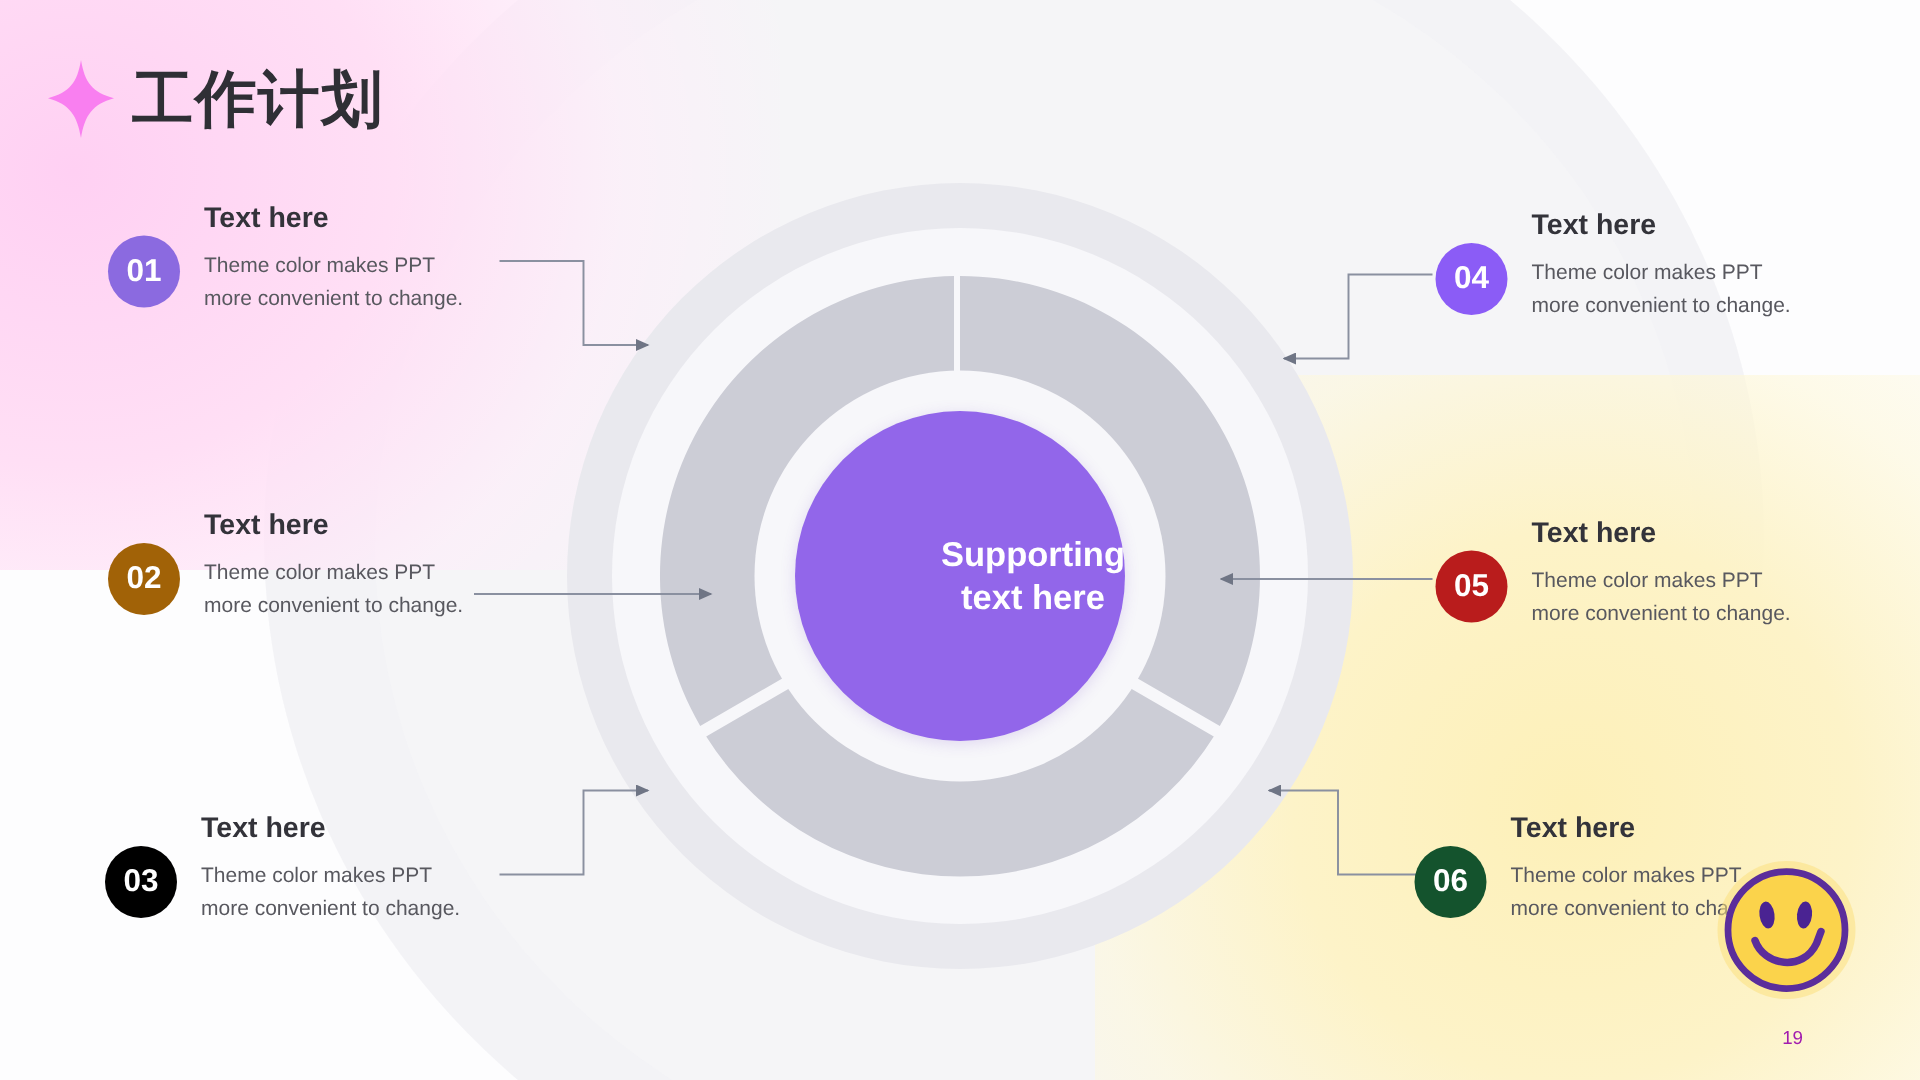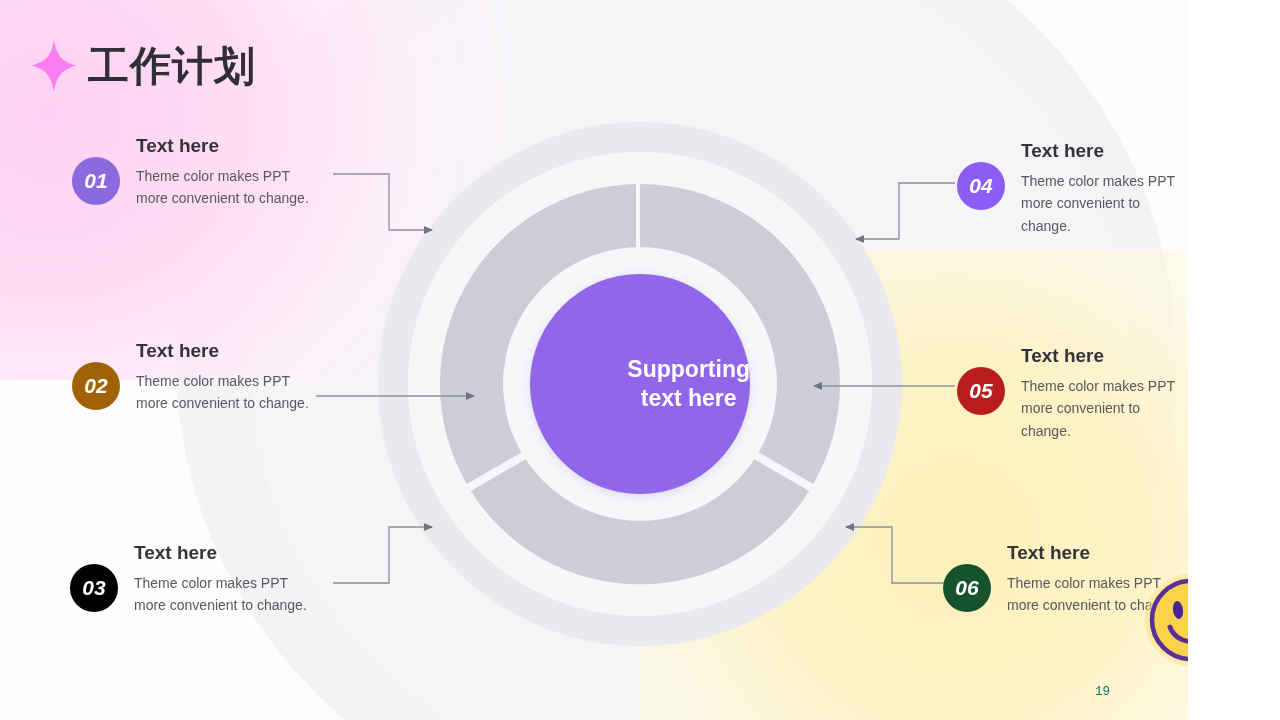--- a/index.html
+++ b/index.html
@@ -5,21 +5,21 @@
   html, body {
     margin: 0;
     padding: 0;
     background: #ffffff;
   }
   body {
     font-family: "Liberation Sans", sans-serif;
   }
   .slide {
     position: relative;
-    width: 1188px;
+    width: 1280px;
     height: 720px;
     overflow: hidden;
     background: #fbfbfd;
   }
 
   
   .bg-base {
     position: absolute;
     inset: 0;
     background: #fdfdfe;
@@ -157,21 +157,20 @@
     width: 48px;
     height: 48px;
     border-radius: 50%;
     display: flex;
     align-items: center;
     justify-content: center;
     color: #ffffff;
     font-size: 21px;
     font-weight: bold;
     flex: 0 0 auto;
-    font-style: italic;
   }
   .item-text { margin-left: 16px; }
   .item-title {
     font-size: 19px;
     font-weight: bold;
     color: #33333a;
     margin: 0 0 8px 0;
     line-height: 1.1;
   }
   .item-desc {
@@ -204,22 +203,21 @@
     height: 96px;
   }
   .smiley svg { display: block; }
 
   
   .page-number {
     position: absolute;
     right: 78px;
     bottom: 21px;
     font-size: 12.5px;
-    color: #0f766e;
-    font-family: Liberation Mono, monospace;
+    color: #a21caf;
   }
 </style>
 </head>
 <body>
 
 <div class="slide">
 
   <div class="bg-base"></div>
   <div class="bg-big-oval"></div>
   <div class="bg-oval-soft"></div>

